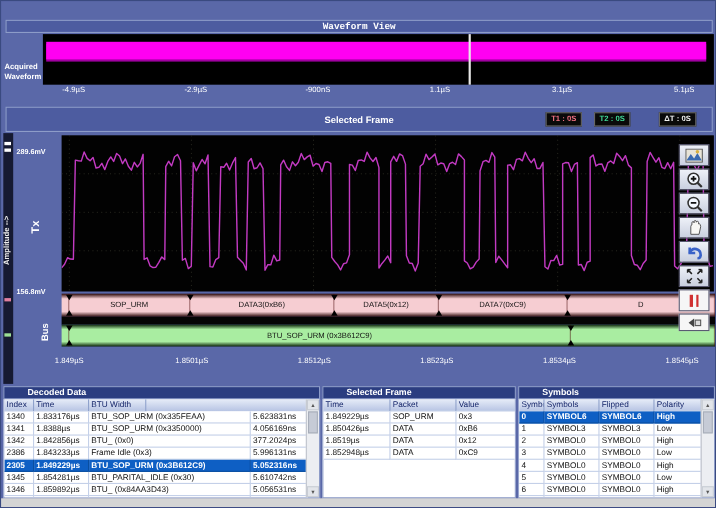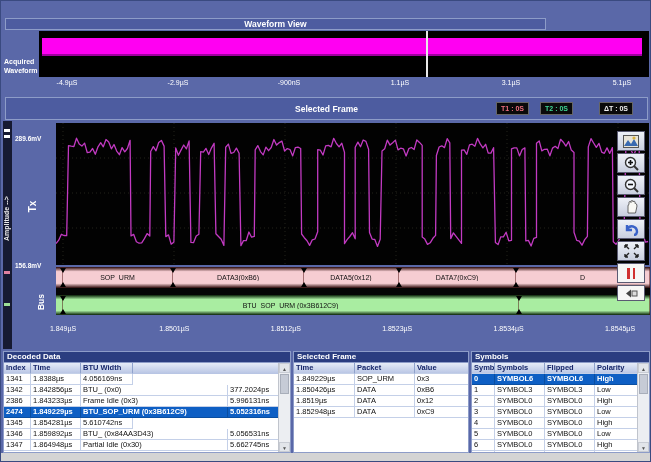--- a/index.html
+++ b/index.html
@@ -66,54 +66,54 @@
 
   
   #toolbar { position:absolute; right:3px; top:130px; width:30px; display:flex; flex-direction:column; gap:2px; z-index:5; }
   .tbtn { width:28px; height:20px; background:linear-gradient(#eef1f8,#c9cfdf); border:1px solid #5a5a72; display:flex; align-items:center; justify-content:center; cursor:pointer; }
   .tbtn svg { display:block; }
   .pausebars { display:flex; gap:3px; }
   .pausebars i { display:block; width:2.5px; height:11px; background:#d03030; }
 
   
   .bpanel { position:absolute; top:350px; }
-  .ptitle { height:12px; background:var(--table-title-bg,#2b3d80); border:1px solid #8d9cc8; color:#fff; font-weight:bold; font-size:8px; line-height:10px; padding-left:3px; }
+  .ptitle { height:12px; background:var(--table-title-bg,#2b3d80); border:1px solid #8d9cc8; color:#fff; font-weight:bold; font-size:8px; line-height:10px; padding-left:21px; }
   .tablewrap { position:relative; background:#fff; overflow:hidden; border:1px solid #8d9cc8; border-top:none; }
   #decodedpanel { left:2px; width:288px; }
   #decodedpanel .tablewrap { height:90px; }
   #selfpanel { left:292px; width:176px; }
   #selfpanel .tablewrap { height:90px; }
   #sympanel { left:470px; width:179px; }
   #sympanel .tablewrap { height:90px; }
 
   .table { position:absolute; left:0; top:0; }
   .trow { display:flex; height:11px; background:#fff; }
   .trow.head { background:linear-gradient(#e6ecf8,#b6c3e3); }
-  .trow.head .tcell { color:#16266a; border-right:1px solid #8fa2cc; font-weight:bold; }
+  .trow.head .tcell { color:#16266a; border-right:1px solid #8fa2cc; font-weight:normal; }
   .tcell { height:11px; font-size:7.5px; line-height:10px; padding:0 2px; color:#111; border-right:1px solid #c4d0e8; border-bottom:1px solid #c4d0e8; overflow:hidden; white-space:nowrap; }
   .trow.sel .tcell { background:var(--selection-blue,#0e5fc4); color:#fff; font-weight:bold; border-color:#0a4ea0; }
 
   .decoded .c0{width:27px}.decoded .c1{width:50px}.decoded .c2{width:147px}.decoded .c3{width:52px}
   .selftab .c0{width:61px}.selftab .c1{width:60px}.selftab .c2{width:54px}
   .symbols .c0{width:23px}.symbols .c1{width:50px}.symbols .c2{width:50px}.symbols .c3{width:43px}
 
   .vscroll { position:absolute; right:0; top:0; bottom:0; width:12px; background:#eceef2; border-left:1px solid #c0c4cc; display:flex; flex-direction:column; }
   .sbtn { height:10px; font-size:5px; color:#555; text-align:center; line-height:10px; background:#e2e5ea; border:1px solid #c8ccd4; }
   .sthumb { height:20px; margin:1px; background:#c6cbd6; border:1px solid #a8aeba; }
   .strack { flex:1; }
 
   #bottomstrip { position:absolute; left:0; top:452px; width:651px; height:10px; background:#d4d4d4; }
 </style>
 </head>
 <body>
 
 <div id="app">
 
 
-  <div class="phead" style="left:4px;top:17px;width:541px;height:12px;">
+  <div class="phead" style="left:4px;top:17px;width:643px;height:12px;font-family:Liberation Mono, monospace;">
     <span>Waveform View</span>
   </div>
   <div id="wfplot">
     <div id="wfband"></div>
     <div id="wfcursor"></div>
   </div>
   <div id="chanlabel">Acquired Waveform</div>
   <div id="wfaxis" class="axis">
       <span style="left: 28px;">-4.9µS</span>
       <span style="left: 139px;">-2.9µS</span>
@@ -276,45 +276,53 @@
   <div id="decodedpanel" class="bpanel">
     <div class="ptitle">Decoded Data</div>
     <div class="tablewrap">
       <div class="table decoded">
           <div class="trow head">
             <div class="tcell c0">Index</div>
             <div class="tcell c1">Time</div>
             <div class="tcell c3">BTU Width</div>
           </div>
           <div class="trow">
+            <div class="tcell c0">1340</div>
+            <div class="tcell c1">1.833176µs</div>
+            <div class="tcell c2">BTU_SOP_URM (0x335FEAA)</div>
+            <div class="tcell c3">5.623831ns</div>
+          </div>
+          <div class="trow">
             <div class="tcell c0">1341</div>
             <div class="tcell c1">1.8388µs</div>
+            <div class="tcell c2">BTU_SOP_URM (0x3350000)</div>
             <div class="tcell c3">4.056169ns</div>
           </div>
           <div class="trow">
             <div class="tcell c0">1342</div>
             <div class="tcell c1">1.842856µs</div>
             <div class="tcell c2">BTU_ (0x0)</div>
             <div class="tcell c3">377.2024ps</div>
           </div>
           <div class="trow">
             <div class="tcell c0">2386</div>
             <div class="tcell c1">1.843233µs</div>
             <div class="tcell c2">Frame Idle (0x3)</div>
             <div class="tcell c3">5.996131ns</div>
           </div>
           <div class="trow sel">
-            <div class="tcell c0">2474</div>
+            <div class="tcell c0">2305</div>
             <div class="tcell c1">1.849229µs</div>
             <div class="tcell c2">BTU_SOP_URM (0x3B612C9)</div>
             <div class="tcell c3">5.052316ns</div>
           </div>
           <div class="trow">
             <div class="tcell c0">1345</div>
             <div class="tcell c1">1.854281µs</div>
+            <div class="tcell c2">BTU_PARITAL_IDLE (0x30)</div>
             <div class="tcell c3">5.610742ns</div>
           </div>
           <div class="trow">
             <div class="tcell c0">1346</div>
             <div class="tcell c1">1.859892µs</div>
             <div class="tcell c2">BTU_ (0x84AA3D43)</div>
             <div class="tcell c3">5.056531ns</div>
           </div>
           <div class="trow">
             <div class="tcell c0">1347</div>

